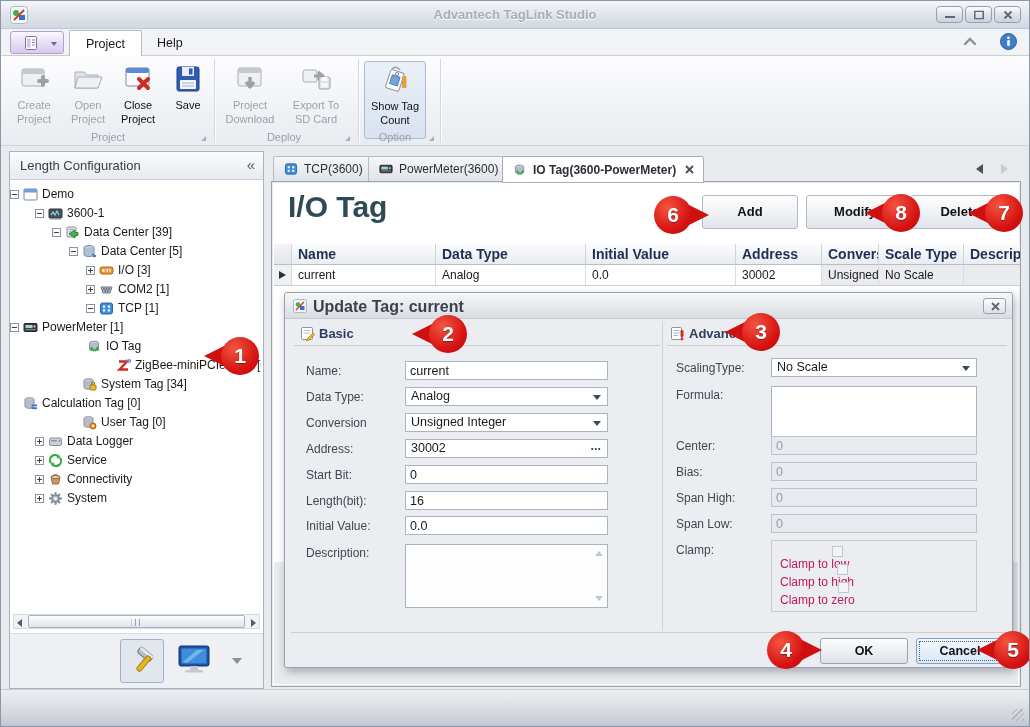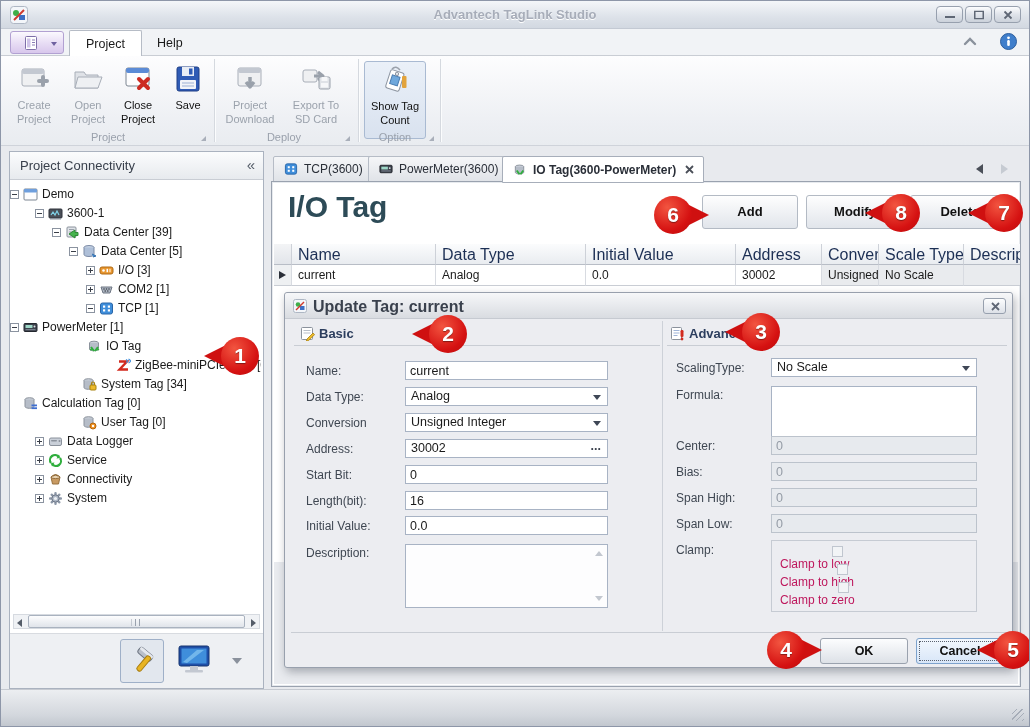--- a/index.html
+++ b/index.html
@@ -72,21 +72,21 @@
   .mainpanel { position:absolute; left:270px; top:180px; width:750px; height:506px;
     background:#fff; border:1px solid #9aa2af; box-shadow:inset 0 0 0 1px #e7eaee; }
   .page-title { position:absolute; left:16px; top:8px; font-size:30px; font-weight:bold; color:#2d4b57; }
   .pgbtn { position:absolute; top:13px; height:34px; background:linear-gradient(#fefefe,#e1e5eb);
     border:1px solid #b3bac4; border-radius:3px; font-weight:bold; font-size:13px; color:#111;
     text-align:center; }
   .pgbtn span { line-height:32px; }
   
   .grid { position:absolute; left:2px; top:62px; width:746px; }
   .gh { position:absolute; top:0; height:21px; background:linear-gradient(#fbfcfd,#e9ecf0);
-    border-right:1px solid #cdd1d8; border-bottom:1px solid #b8bdc6; font-weight:normal; font-size:16px;
+    border-right:1px solid #cdd1d8; border-bottom:1px solid #b8bdc6; font-weight:bold; font-size:14px;
     color:#1c2f54; line-height:21px; padding-left:6px; overflow:hidden; white-space:nowrap; }
   .gc { position:absolute; top:21px; height:21px; background:#fff; border-right:1px solid #d8dbe1;
     border-bottom:1px solid #c9cdd4; font-size:12px; color:#1a1a1a; line-height:21px; padding-left:6px;
     overflow:hidden; white-space:nowrap; }
   .gc.gray { background:#e9ebee; }
   .rowmark { position:absolute; left:5px; top:27px; width:0; height:0;
     border-left:7px solid #2a2f38; border-top:4px solid transparent; border-bottom:4px solid transparent; }
   
   .dialog { position:absolute; left:283px; top:291px; width:729px; height:376px;
     background:#ecedf1; border:1px solid #98a0ad; border-radius:3px; box-shadow:2px 4px 10px rgba(40,45,60,.35); z-index:10; }
@@ -254,21 +254,21 @@
         </svg>
       <span class="rlbl">Show Tag Count</span>
     </div>
     <div class="rgroup-label" style="left:361px;width:66px">Option</div>
     <div class="rgroup-corner" style="left:428px"></div>
     <div class="rsep" style="left:439px"></div>
   </div>
 
   <div class="sidebar">
     <div class="side-head">
-      <span>Project Connectivity</span>
+      <span>Length Configuration</span>
       <span class="collapse-btn">«</span>
     </div>
     <div class="tree">
       <div class="tree-row" style="">
         <span class="exp"></span>
         <svg class="ticon" viewBox="0 0 15 15">
             <rect x="1" y="2" width="13" height="11" rx="1" fill="#fdfdfe" stroke="#7d8692"></rect>
             <rect x="1" y="2" width="13" height="3.5" rx="1" fill="#6f9fdd"></rect>
           </svg>
         <span class="tlbl">Demo</span>

